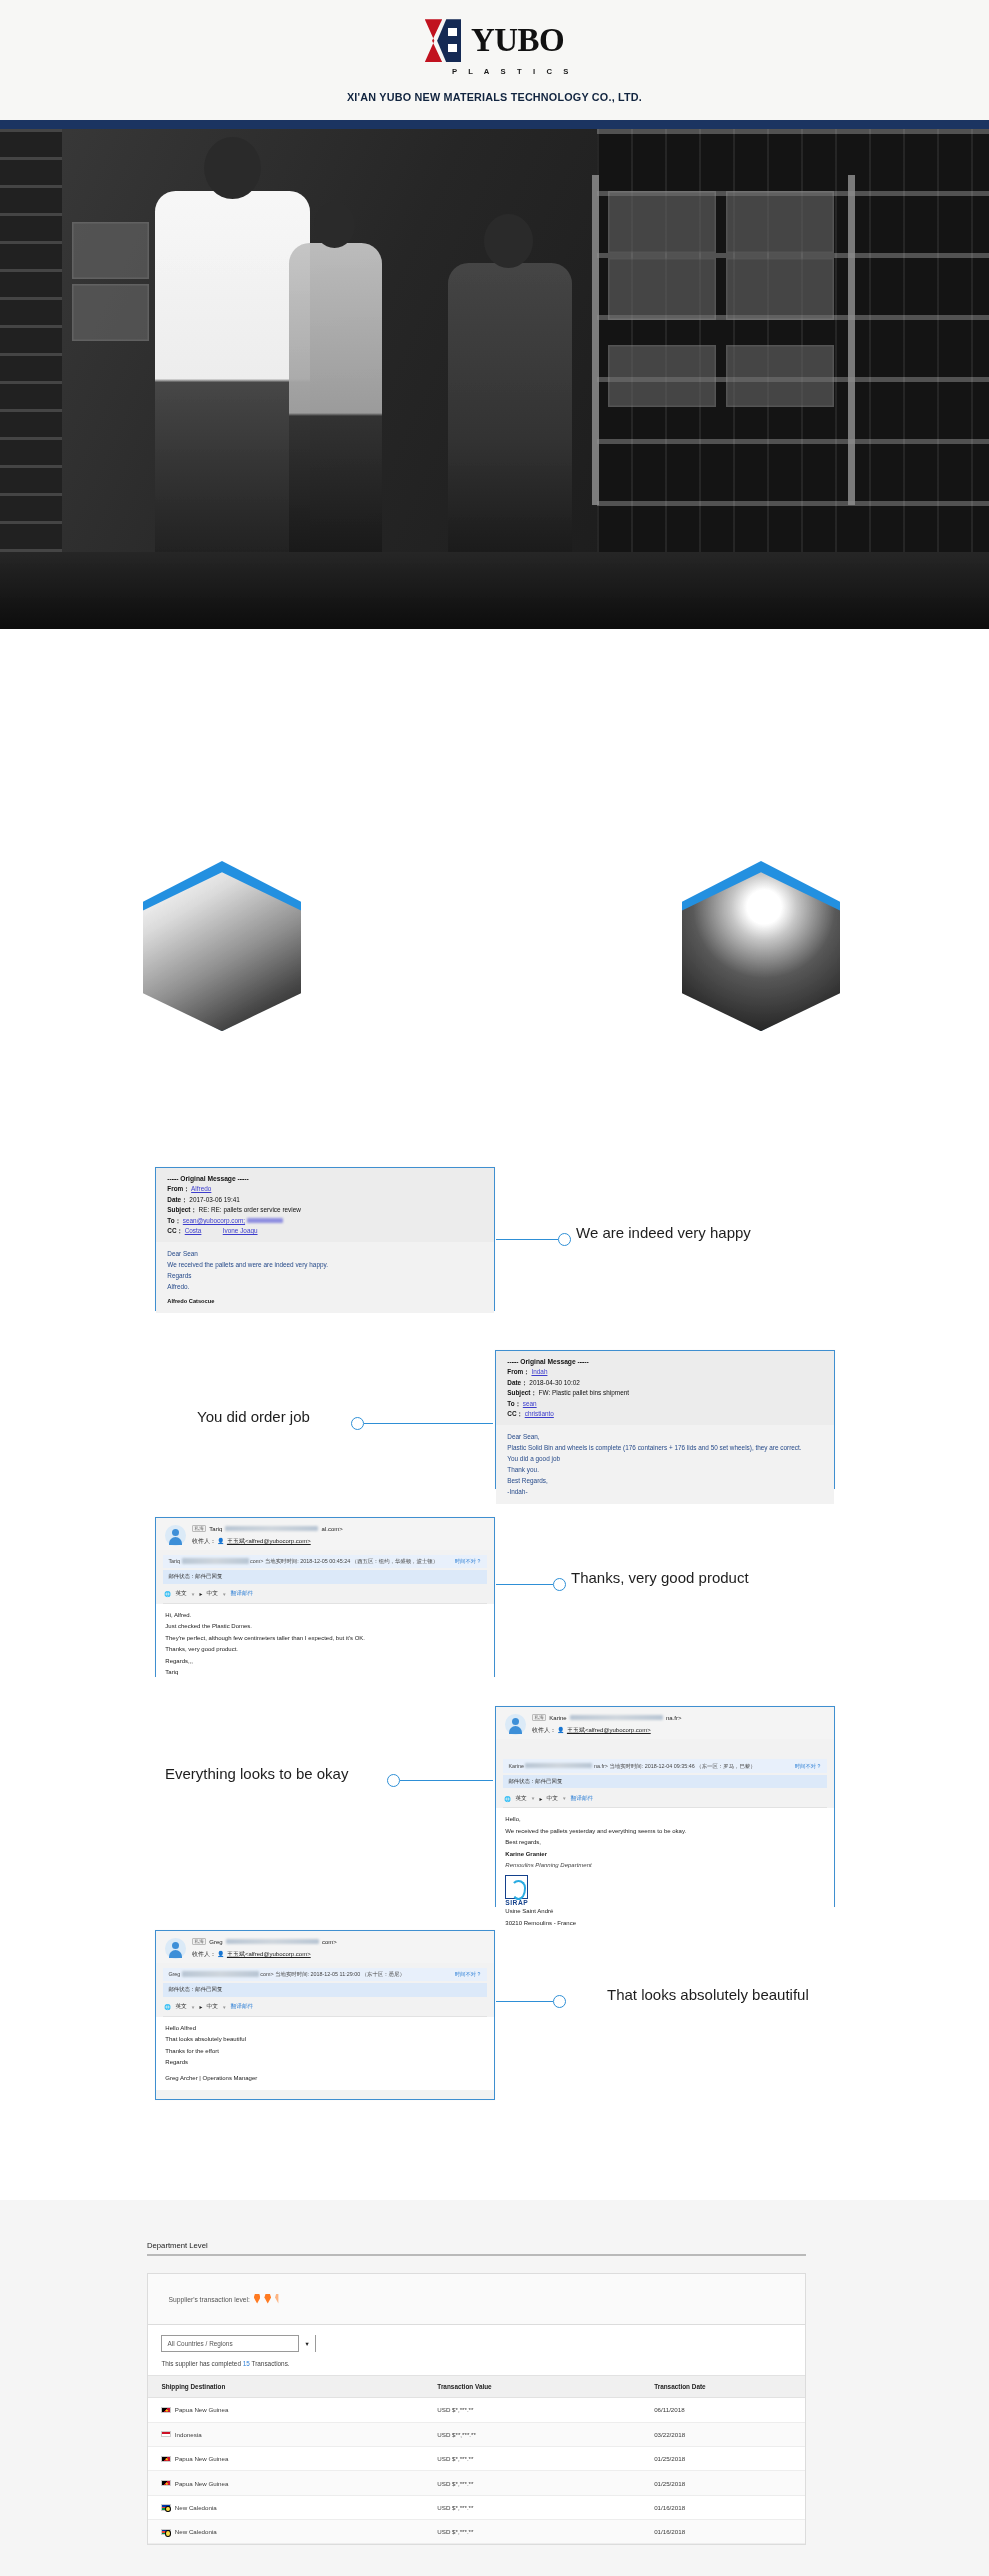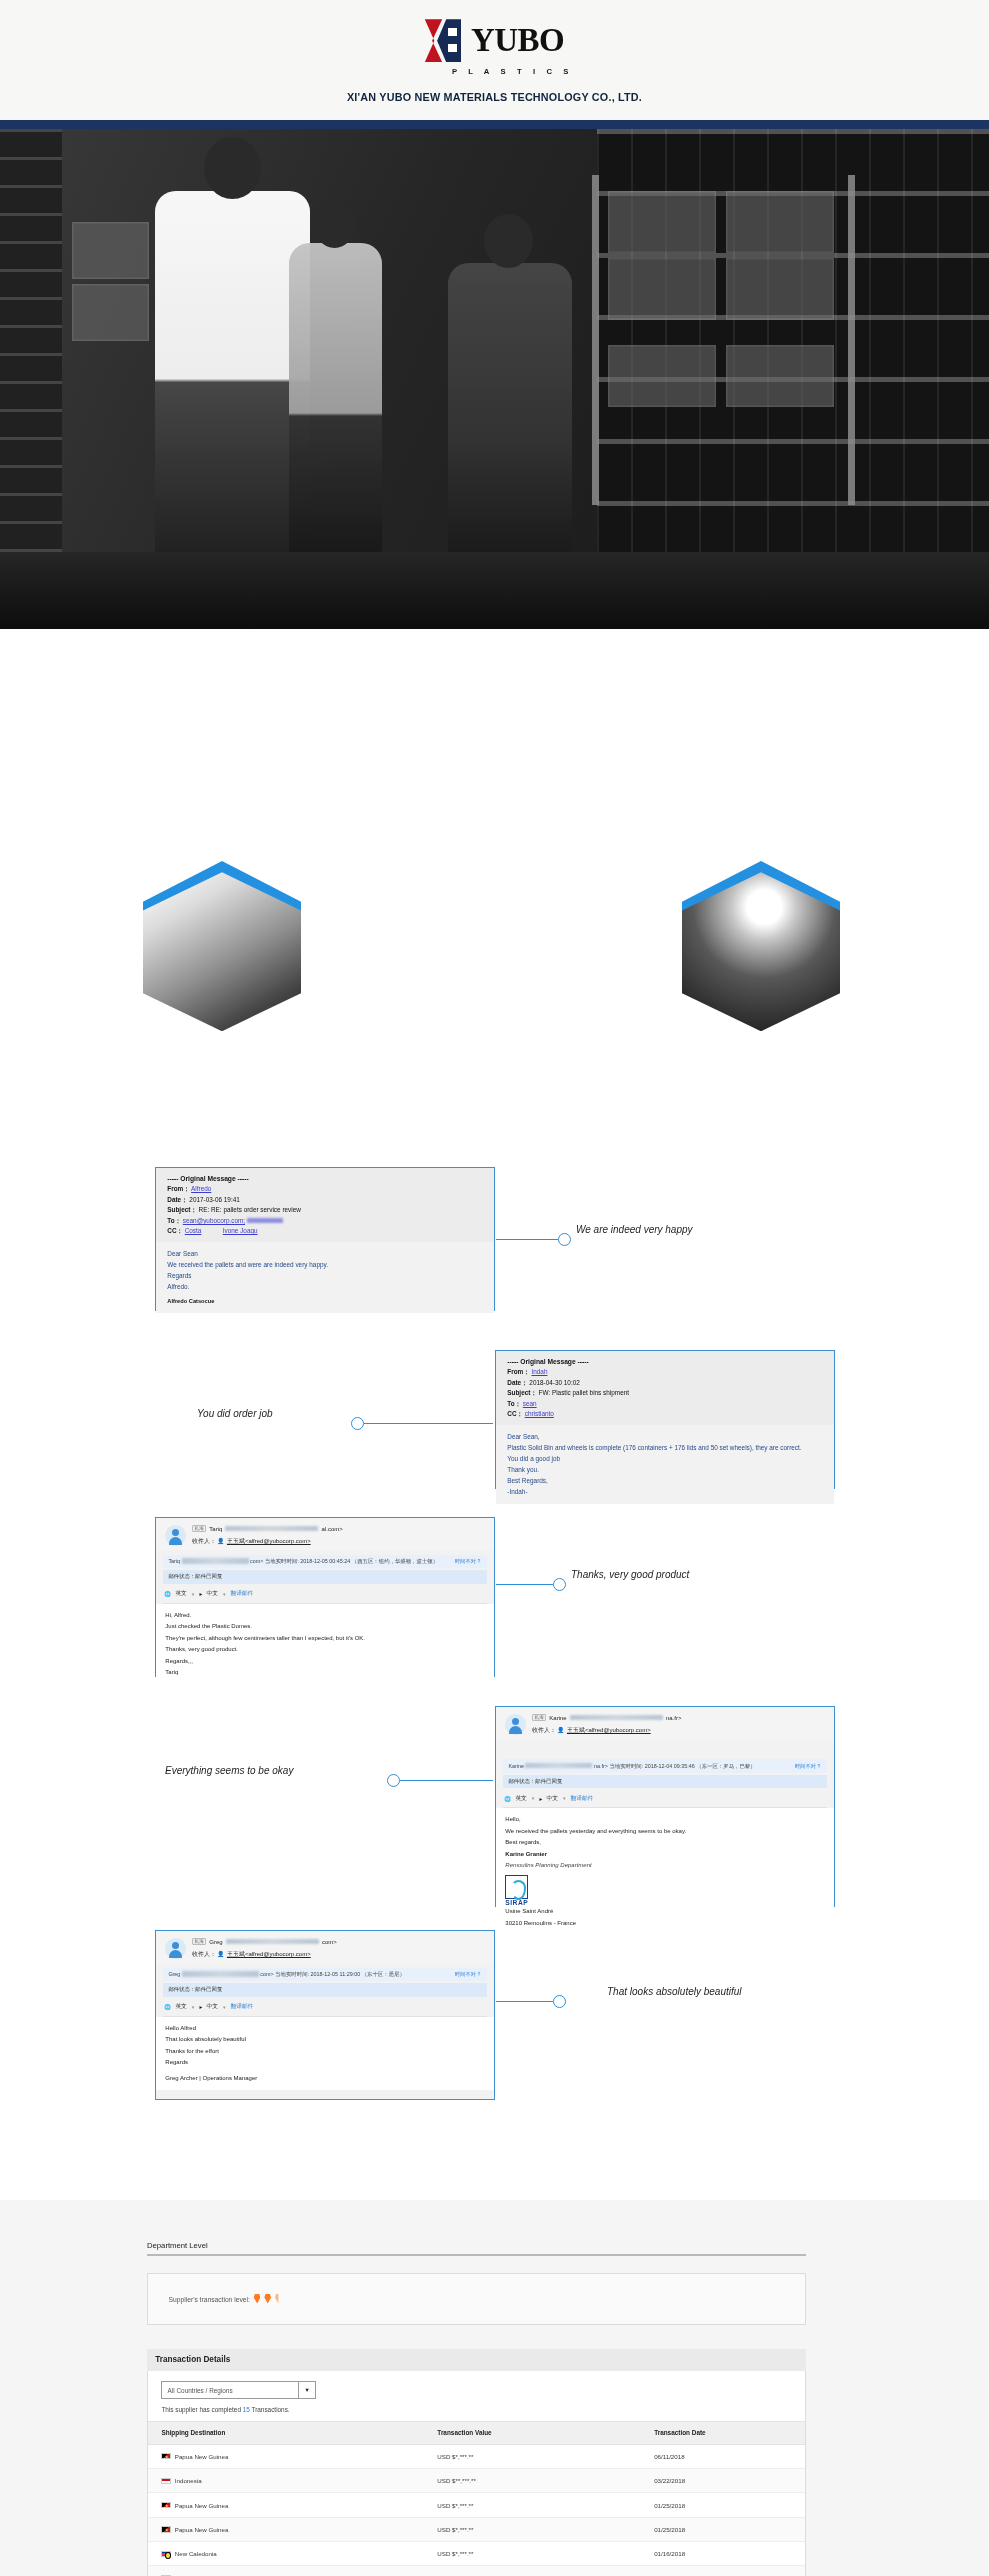--- a/index.html
+++ b/index.html
@@ -195,23 +195,22 @@
   .sirap-word { font-size:6.7px; font-weight:700; color:#14418c; letter-spacing:0.5px; }
 
   
   .connector { position:absolute; height:20.6px; display:flex; align-items:center; }
   .conn-line { height: 1.5px; background:#2e8fd6; }
   .conn-dot {
     width: 13.4px; height: 13.4px; border:1.5px solid #2e8fd6; border-radius:50%;
     background:#fff; flex:0 0 13.4px;
   }
   .caption {
-    font-size: 10px; color:#1e1e1e; white-space: nowrap;
+    font-size: 15px; color:#1e1e1e; white-space: nowrap;
     font-family:"Liberation Sans", sans-serif;
-    font-style:italic;
   }
 
   
   .trans-wrap {
     position:absolute; top:2200px; left:0; width:989px; height:639px;
     background:#f5f5f5;
   }
   .trans-inner { position:absolute; left:147px; top:41px; width:659px; }
   .sec-title-a {
     font-size:7.7px; color:#222; font-weight:400; padding-bottom:4.1px;
@@ -497,21 +496,21 @@
       <p>We received the pallets yesterday and everything seems to be okay.</p>
       <p>Best regards,</p>
       <p class="b">Karine Granier</p>
       <p class="i">Remoulins Planning Department</p>
       <div class="sirap"></div>
       <div class="sirap-word">SIRAP</div>
       <p>Usine Saint André</p>
       <p>30210 Remoulins - France</p>
     </div>
   </div>
-  <div class="caption" style="position:absolute; left:165px; top:603px;">Everything seems to be okay</div>
+  <div class="caption" style="position:absolute; left:165px; top:603px;">Everything looks to be okay</div>
   <div class="connector" style="left:387px; top:608px; width:108px;">
     <div class="conn-dot"></div>
       <div class="conn-line" style="width:93px;"></div>
   </div>
 
   <div class="mailcard c5">
     <div class="cn-top">
       <div class="cn-avatar"></div>
       <div>
         <div class="cn-l1">
@@ -573,21 +572,20 @@
 
     <div class="level-box">
       <div class="level-text">
         <span>Supplier's transaction level:</span>
         <span class="medal"></span>
         <span class="medal"></span>
         <span class="medal half"></span>
       </div>
     </div>
 
-    <div class="sec-title-b">Transaction Details</div>
 
     <div class="table-card">
       <div class="filter-zone">
         <div class="sel">
           <span>All Countries / Regions</span>
           <span class="arrow">▼</span>
         </div>
         <div class="count-line">
           <span>This supplier has completed </span><b>15</b><span> Transactions.</span>
         </div>

